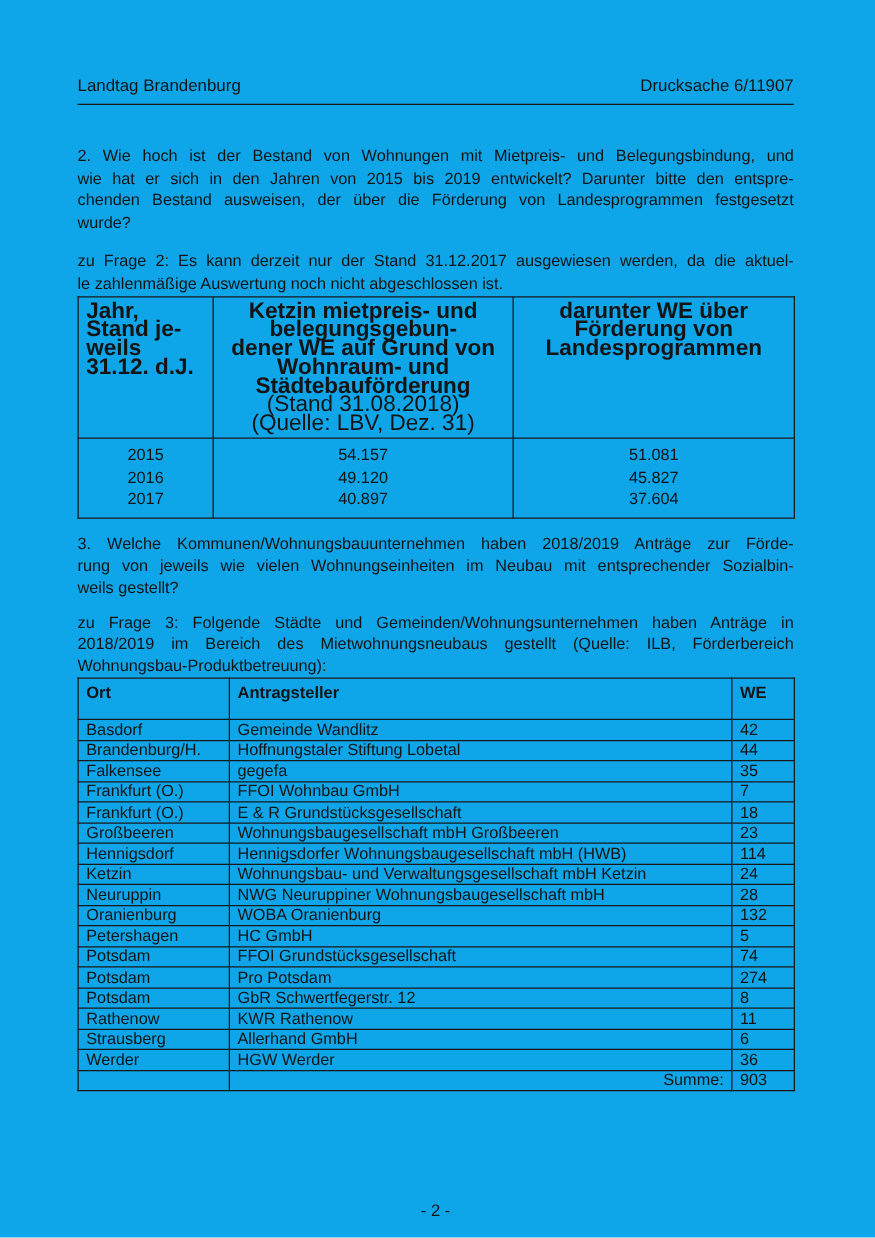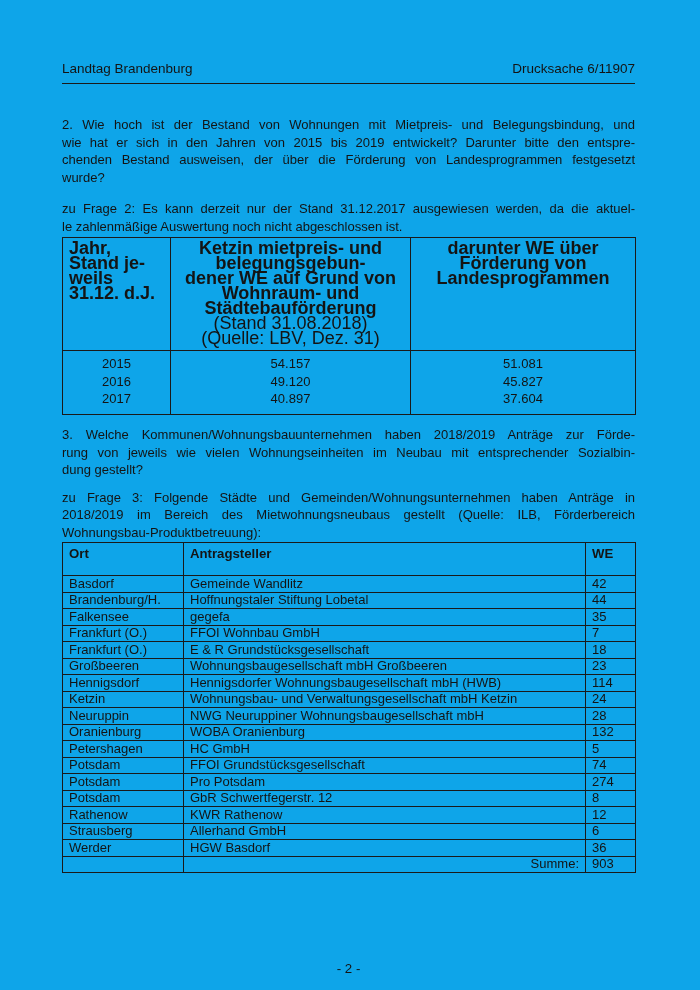--- a/index.html
+++ b/index.html
@@ -134,21 +134,21 @@
             <div class="ln">45.827</div>
             <div class="ln">37.604</div>
           </td>
       </tr>
     </tbody>
   </table>
 
   <div class="para p-q3">
       <div class="ln">3. Welche Kommunen/Wohnungsbauunternehmen haben 2018/2019 Anträge zur Förde-</div>
       <div class="ln">rung von jeweils wie vielen Wohnungseinheiten im Neubau mit entsprechender Sozialbin-</div>
-      <div class="ln">dung gestellt?</div>
+      <div class="ln">weils gestellt?</div>
     </div>
 
   <div class="para p-a3">
       <div class="ln">zu Frage 3: Folgende Städte und Gemeinden/Wohnungsunternehmen haben Anträge in</div>
       <div class="ln">2018/2019 im Bereich des Mietwohnungsneubaus gestellt (Quelle: ILB, Förderbereich</div>
       <div class="ln">Wohnungsbau-Produktbetreuung):</div>
     </div>
 
   <table class="t2">
     <colgroup>
@@ -230,30 +230,30 @@
           <td>274</td>
         </tr>
         <tr>
           <td>Potsdam</td>
           <td>GbR Schwertfegerstr. 12</td>
           <td>8</td>
         </tr>
         <tr>
           <td>Rathenow</td>
           <td>KWR Rathenow</td>
-          <td>12</td>
+          <td>11</td>
         </tr>
         <tr>
           <td>Strausberg</td>
           <td>Allerhand GmbH</td>
           <td>6</td>
         </tr>
         <tr>
           <td>Werder</td>
-          <td>HGW Basdorf</td>
+          <td>HGW Werder</td>
           <td>36</td>
         </tr>
         <tr>
           <td></td>
           <td class="sum-label">Summe:</td>
           <td>903</td>
         </tr>
       </tbody>
   </table>
 

